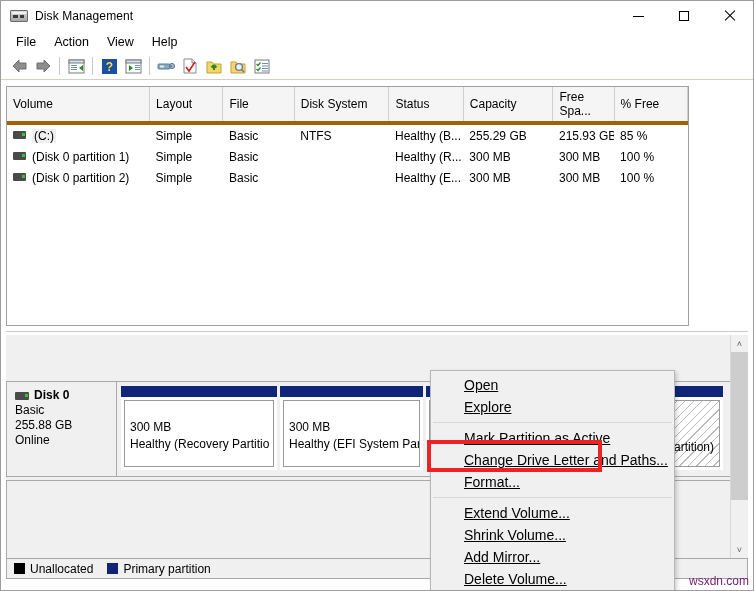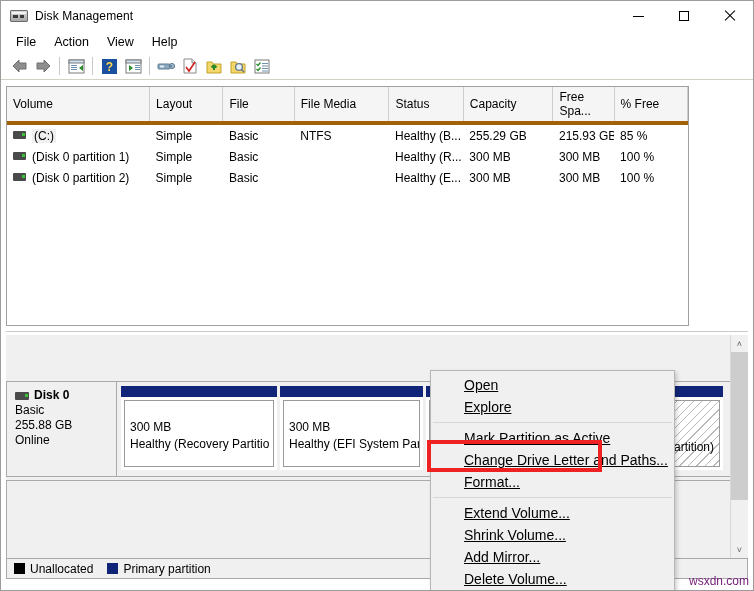--- a/index.html
+++ b/index.html
@@ -234,21 +234,21 @@
         <col style="width:73px">
           <col style="width:88px">
           <col style="width:60px">
           <col style="width:72px">
       </colgroup>
       <thead>
         <tr>
           <th>Volume</th>
           <th>Layout</th>
           <th>File</th>
-          <th>File Media</th>
+          <th>Disk System</th>
           <th>Status</th>
           <th>Capacity</th>
           <th>Free Spa...</th>
           <th>% Free</th>
         </tr>
       </thead>
       <tbody>
         <tr class="selected">
           <td><span class="drv-ico"><i></i><b></b></span><span class="volname">(C:)</span></td>
           <td>Simple</td>

